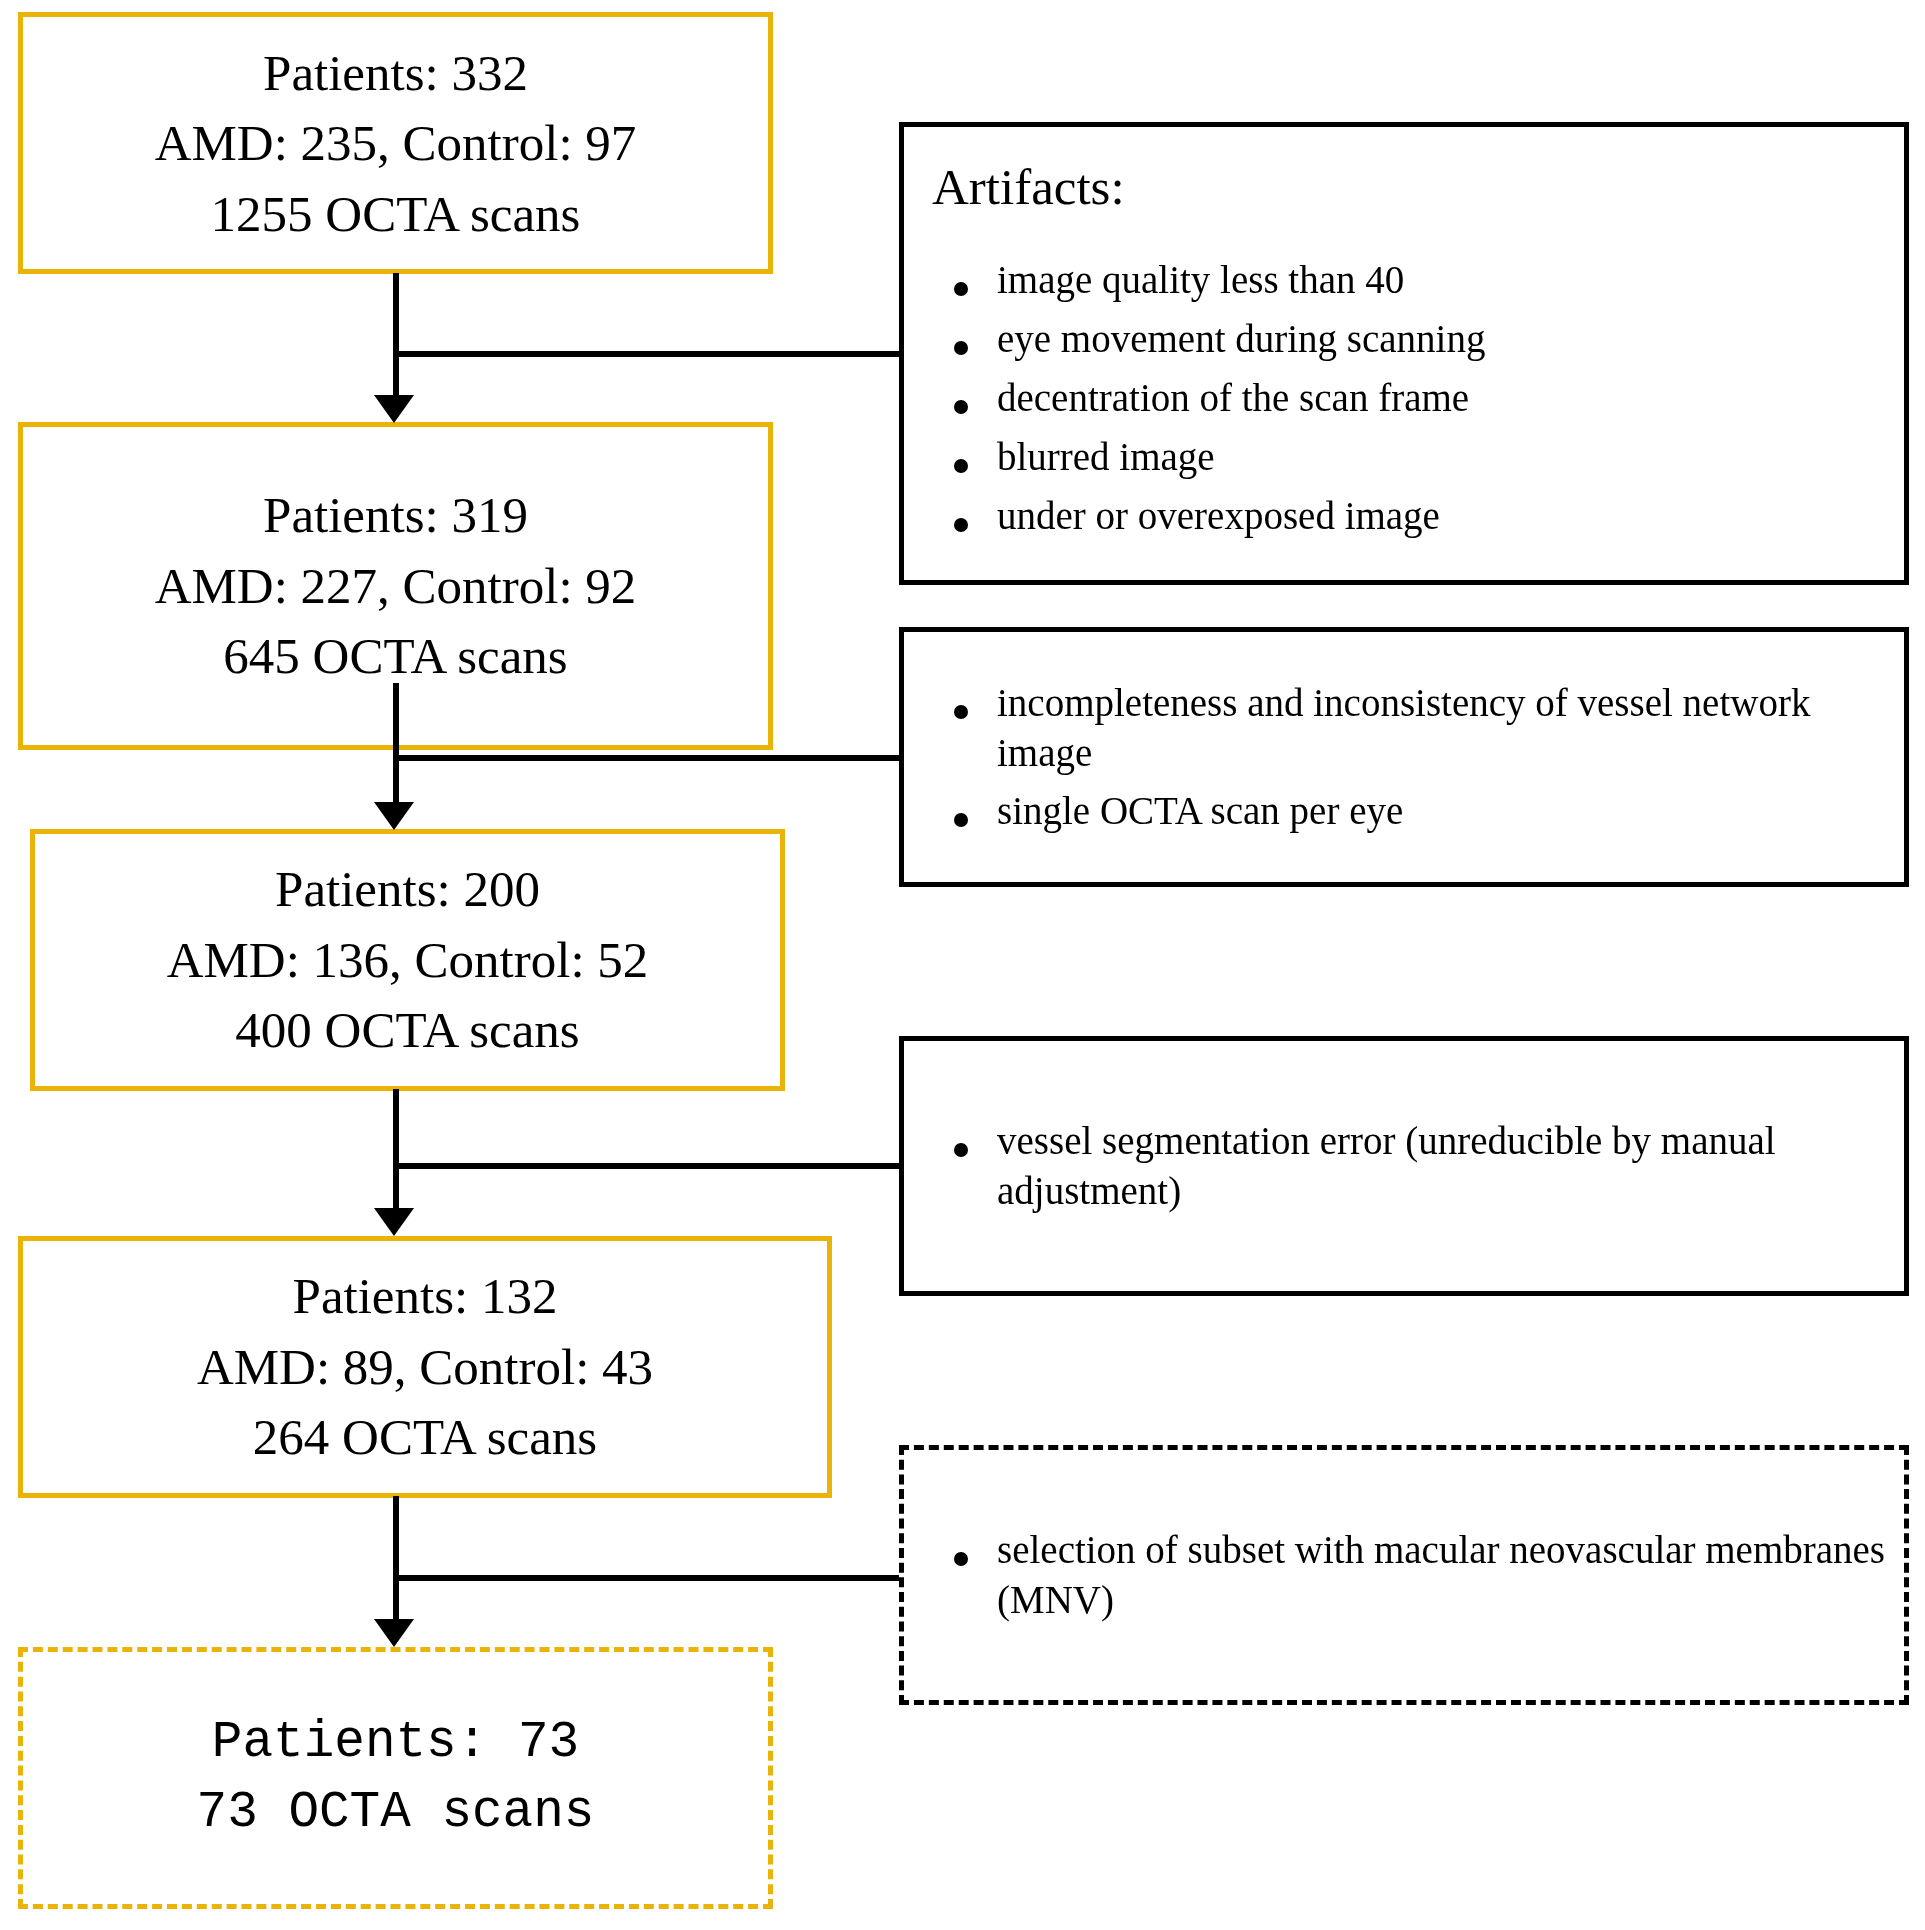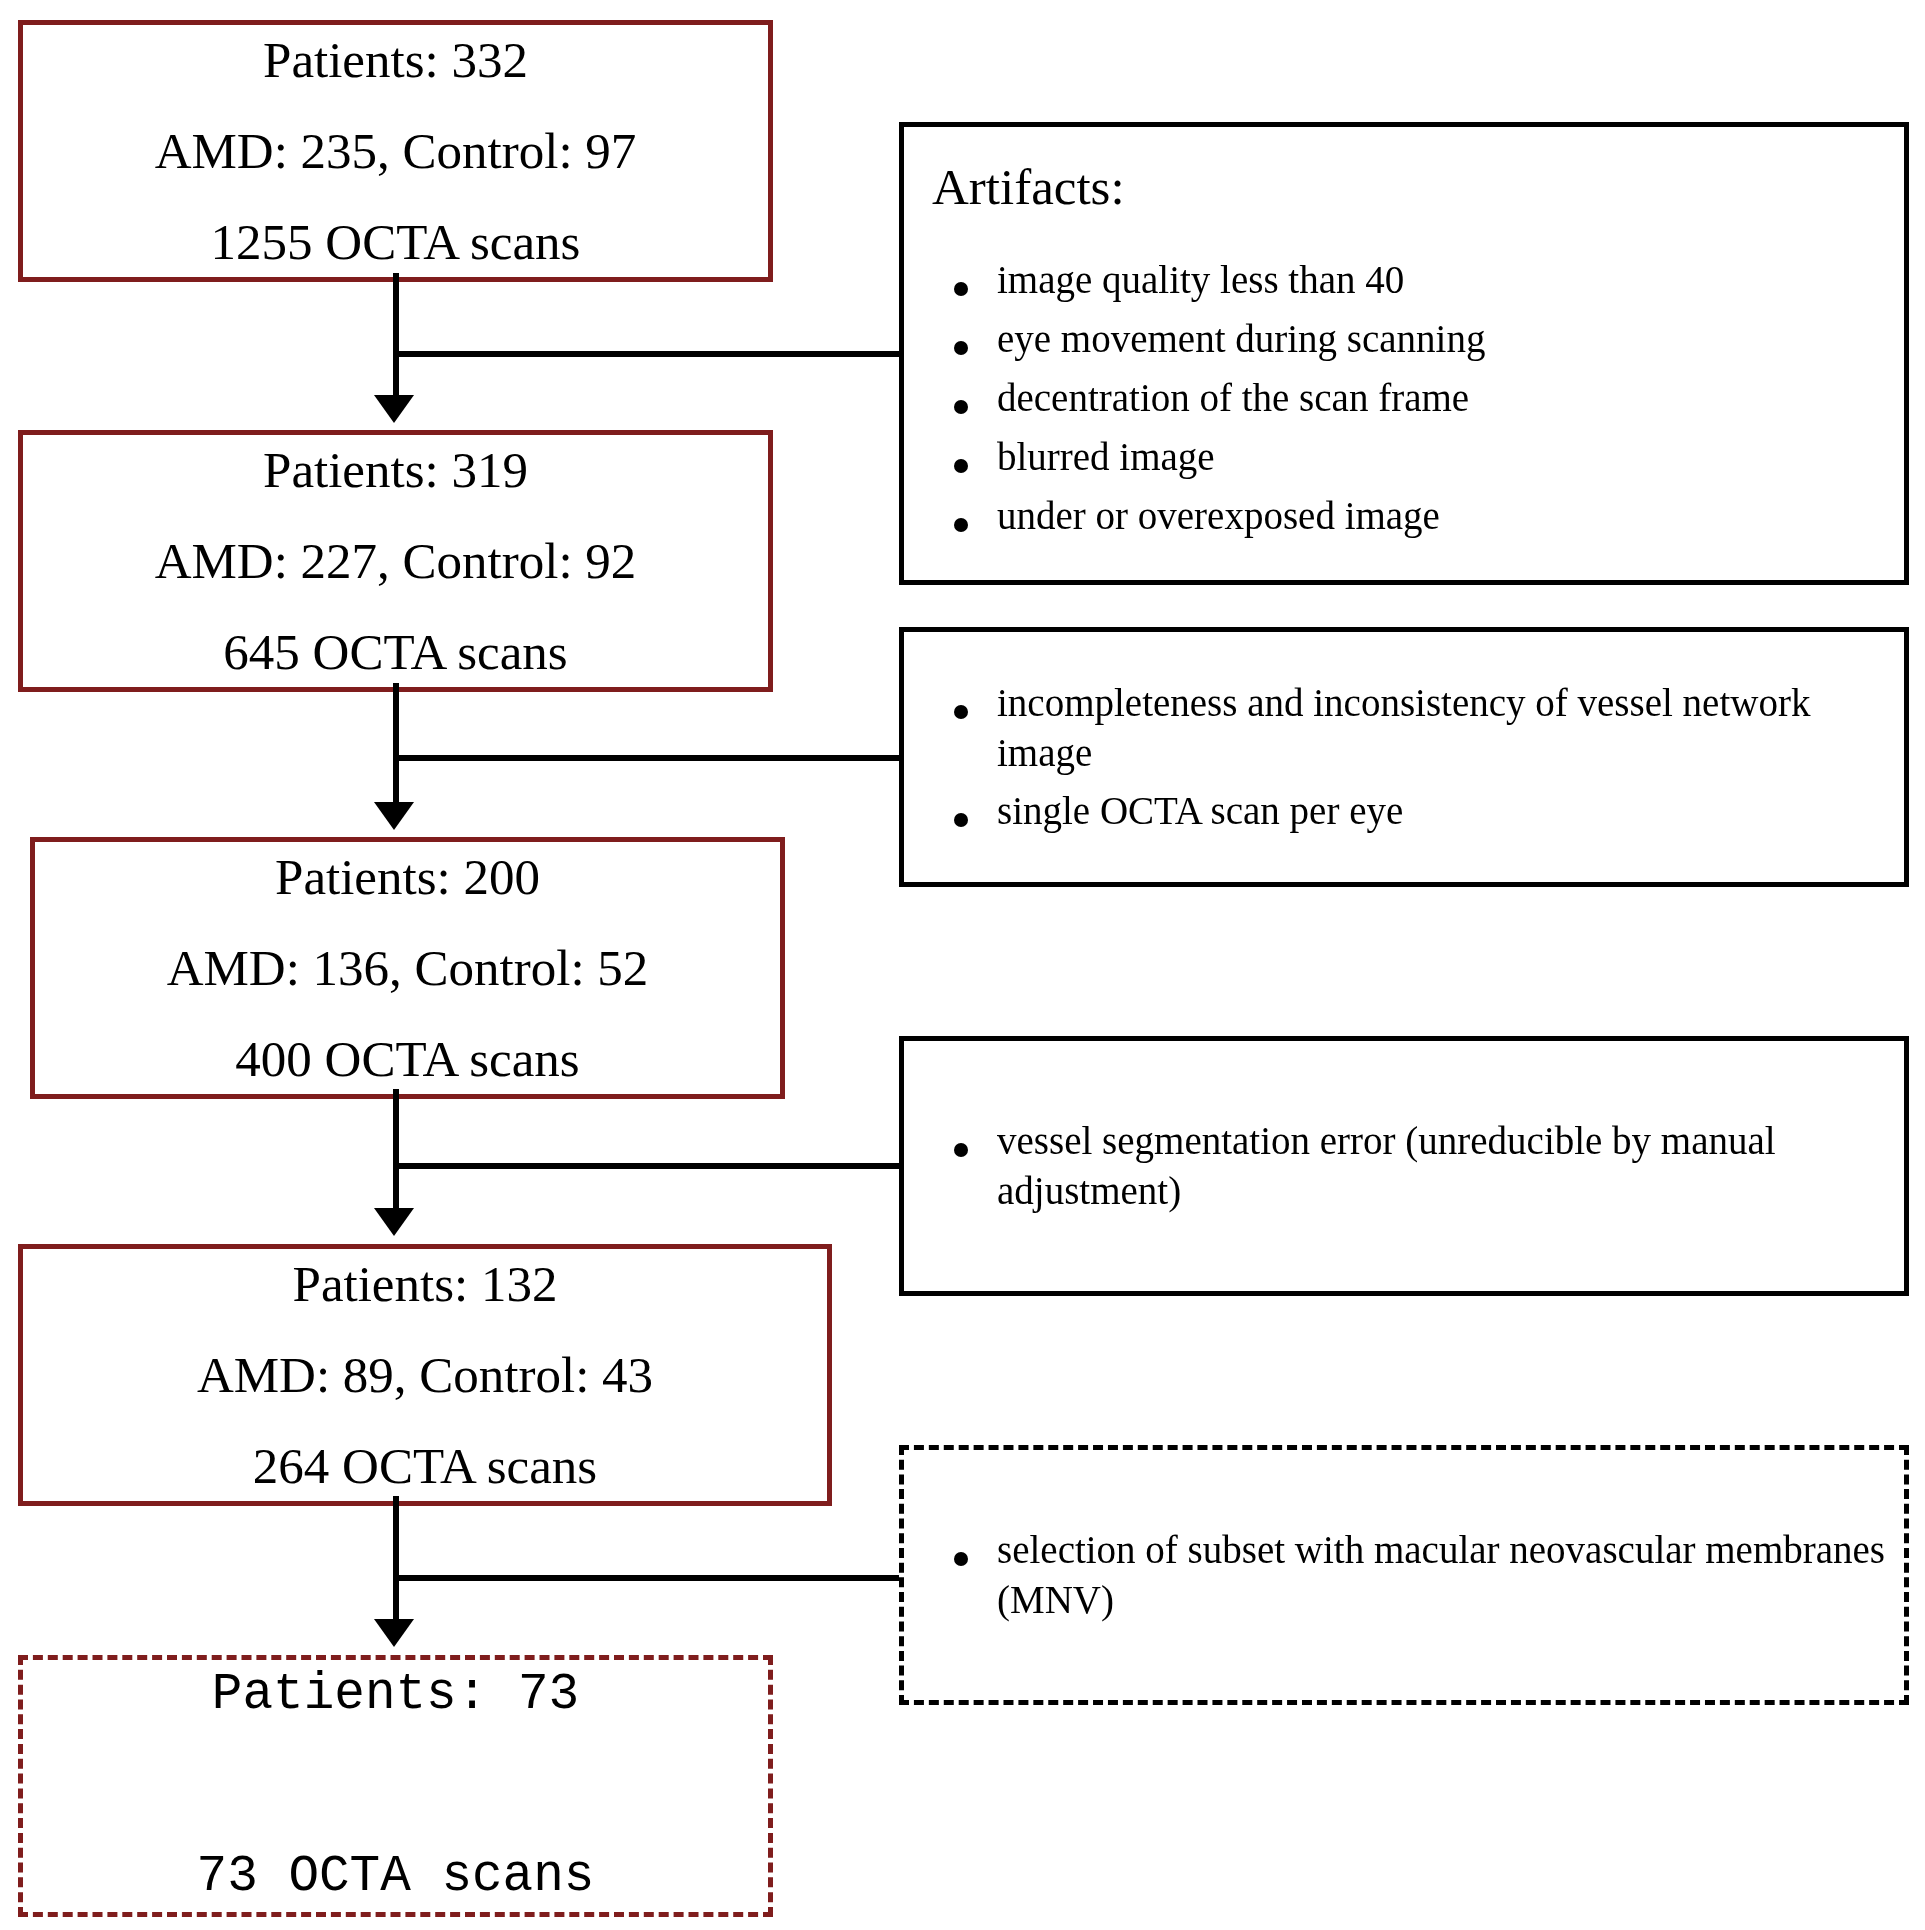--- a/index.html
+++ b/index.html
@@ -12,27 +12,26 @@
     width: 1926px;
     height: 1930px;
     background: #ffffff;
     font-family: "Liberation Serif", "DejaVu Serif", serif;
     color: #000000;
     overflow: hidden;
   }
   .node {
     position: absolute;
     box-sizing: border-box;
-    border: 5px solid #7f1d1d;
+    border: 5px solid #eab308;
     background: #ffffff;
     display: flex;
     flex-direction: column;
-    justify-content: space-between;
+    justify-content: center;
     align-items: center;
-    margin-top: 8px;
   }
   .node.dashed {
     border-style: dashed;
     border-width: 5.8px;
   }
   .node .line {
     font-size: 51px;
     line-height: 1.38;
     white-space: nowrap;
     text-align: center;
@@ -104,21 +103,21 @@
 <body>
 
 <div id="canvas">
 
   <div class="node" style="left:18px; top:12.4px; width:755px; height:262px;">
     <div class="line">Patients: 332</div>
     <div class="line">AMD: 235, Control: 97</div>
     <div class="line">1255 OCTA scans</div>
   </div>
 
-  <div class="node" style="left:18px; top:422px; width:755px; height:262px;">
+  <div class="node" style="left:18px; top:422px; width:755px; height:328px;">
     <div class="line">Patients: 319</div>
     <div class="line">AMD: 227, Control: 92</div>
     <div class="line">645 OCTA scans</div>
   </div>
 
   <div class="node" style="left:30px; top:829px; width:755px; height:262px;">
     <div class="line">Patients: 200</div>
     <div class="line">AMD: 136, Control: 52</div>
     <div class="line">400 OCTA scans</div>
   </div>

